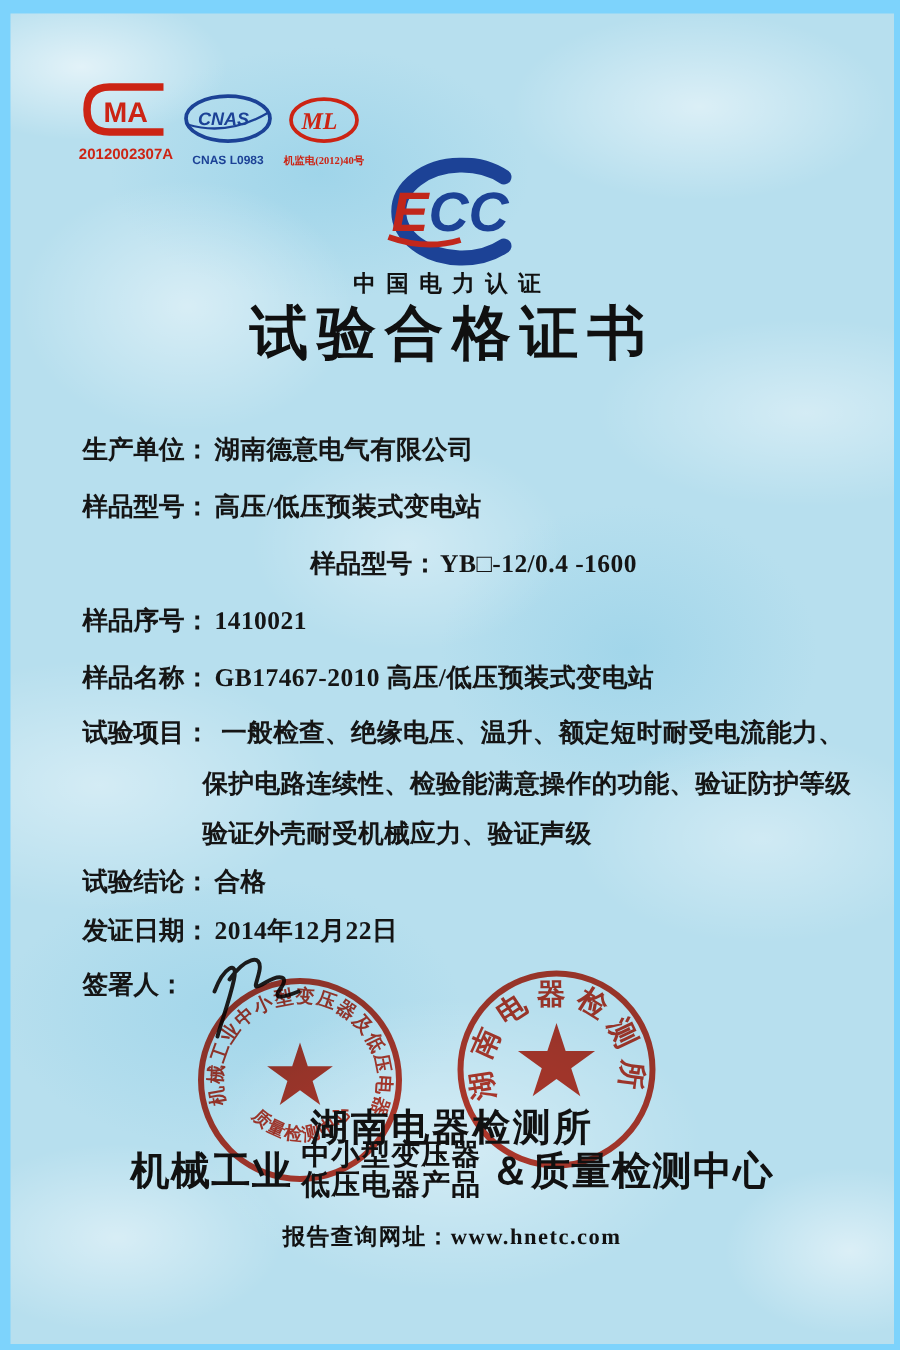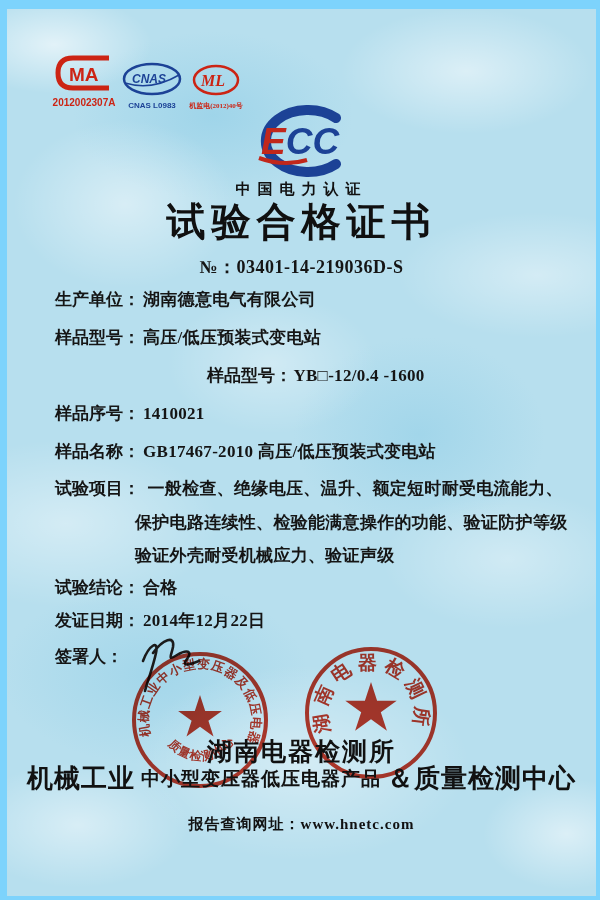--- a/index.html
+++ b/index.html
@@ -39,21 +39,21 @@
   .row{position:absolute;left:48px;width:520px;font-size:17px;font-weight:bold;color:#151515;white-space:nowrap;}
   .row .lbl{display:inline-block;min-width:88px;}
   .row.cont{padding-left:80px;}
   .row .val{letter-spacing:.3px;}
   
   .stamp{mix-blend-mode:multiply;opacity:.92;}
   
   .issuer1{top:726px;font-size:25px;font-weight:bold;color:#111;letter-spacing:2px;}
   .issuer2{top:752px;left:0;right:0;display:flex;justify-content:center;align-items:center;color:#111;font-weight:bold;}
   .issuer2 .big{font-size:26px;letter-spacing:1px;white-space:nowrap;}
-  .issuer2 .midcol{display:flex;margin:0 6px;}
+  .issuer2 .midcol{display:flex;flex-direction:column;margin:0 6px;}
   .issuer2 .midcol span{font-size:19px;line-height:1.05;white-space:nowrap;letter-spacing:1px;}
   .footer{top:806px;font-size:15px;font-weight:bold;color:#111;letter-spacing:1px;}
 </style>
 </head>
 <body>
 
 <div class="scan">
   <div class="paper">
 
     <div class="abs marks">
@@ -89,21 +89,20 @@
         <path d="M97 13 A42 31 0 1 0 97 59" fill="none" stroke="#1c4296" stroke-width="10" stroke-linecap="round"></path>
         <text x="22" y="49" font-size="37" font-weight="bold" font-style="italic" font-family="'Liberation Sans',sans-serif">
           <tspan fill="#c1271b">E</tspan><tspan fill="#1c4296">CC</tspan>
         </text>
         <path d="M20 53 Q45 62 68 55" fill="none" stroke="#c1271b" stroke-width="4"></path>
       </svg>
     </div>
 
     <div class="abs ctr title">试验合格证书</div>
     <div class="abs ctr brand-sub">中国电力认证</div>
-    <div class="abs ctr certno"><span>№：</span><span>03401-14-219036D-S</span></div>
 
     <div class="row" style="top:279px;"><span class="lbl">生产单位：</span><span class="val">湖南德意电气有限公司</span></div>
     <div class="row" style="top:317px;"><span class="lbl">样品型号：</span><span class="val">高压/低压预装式变电站</span></div>
     <div class="row" style="top:355px;text-align:center;"><span class="lbl">样品型号：</span><span class="val">YB□-12/0.4 -1600</span></div>
     <div class="row" style="top:393px;"><span class="lbl">样品序号：</span><span class="val">1410021</span></div>
     <div class="row" style="top:431px;"><span class="lbl">样品名称：</span><span class="val">GB17467-2010  高压/低压预装式变电站</span></div>
     <div class="row" style="top:468px;"><span class="lbl">试验项目：</span><span class="val"> 一般检查、绝缘电压、温升、额定短时耐受电流能力、</span></div>
     <div class="row cont" style="top:502px;"><span class="val">保护电路连续性、检验能满意操作的功能、验证防护等级</span></div>
     <div class="row cont" style="top:535px;"><span class="val">验证外壳耐受机械应力、验证声级</span></div>
     <div class="row" style="top:567px;"><span class="lbl">试验结论：</span><span class="val">合格</span></div>

